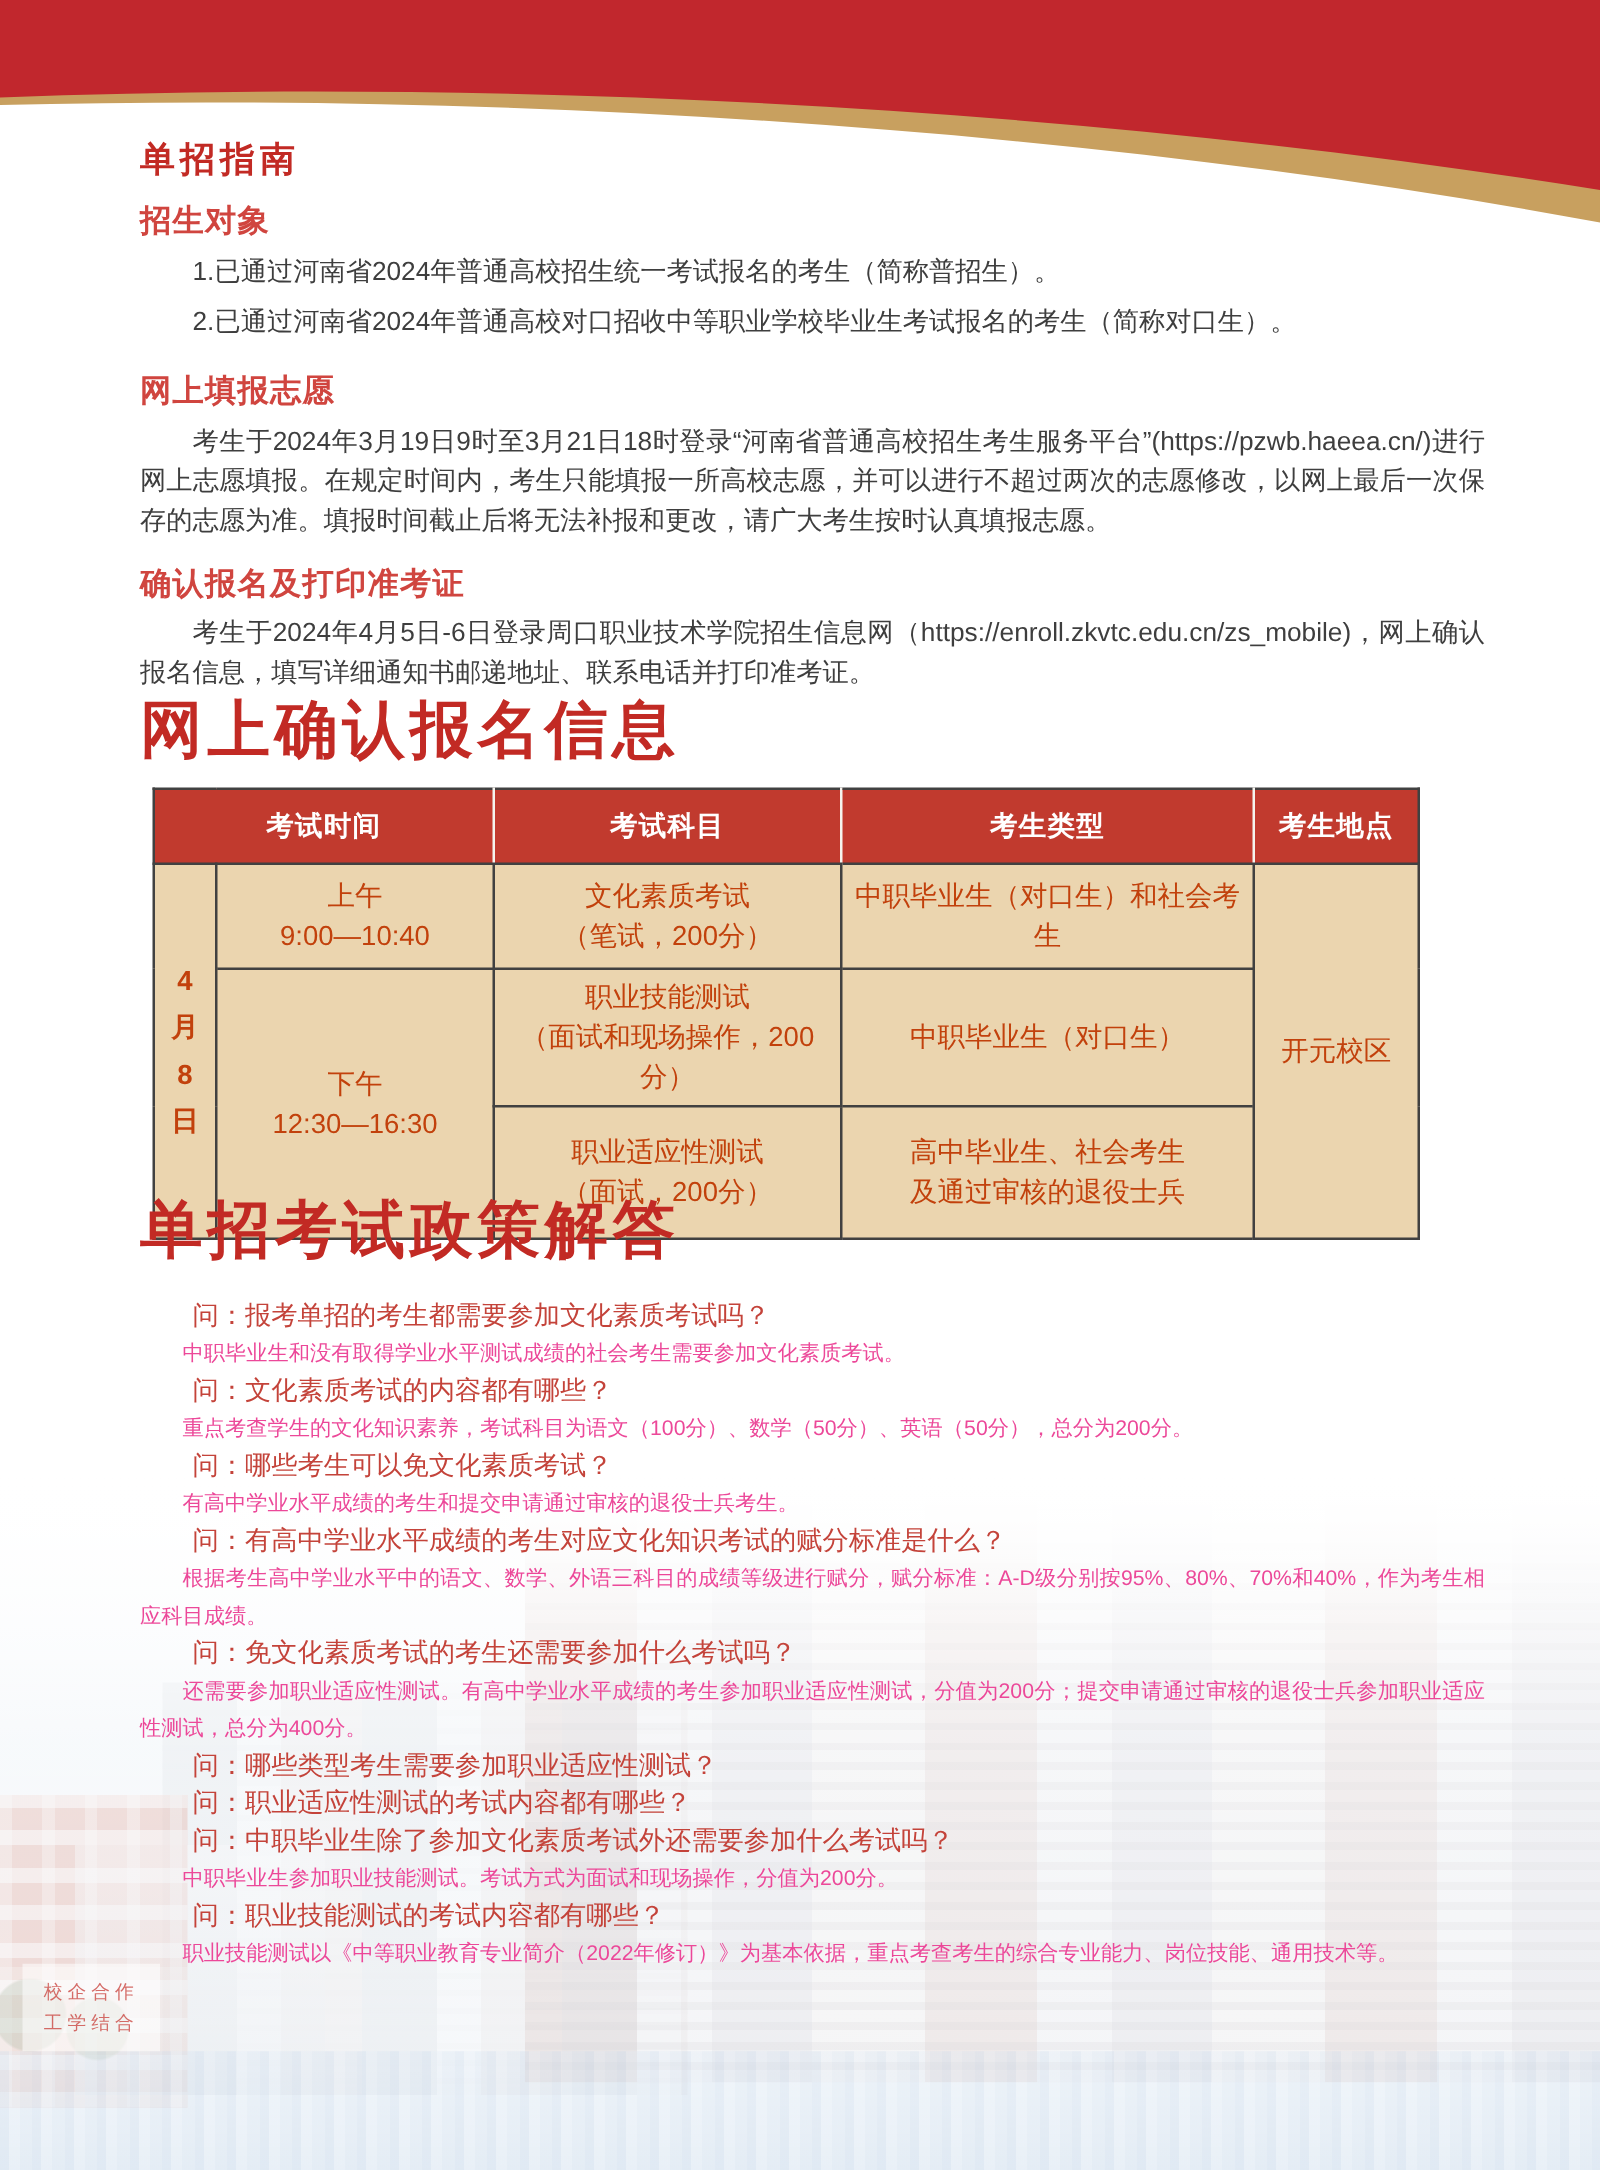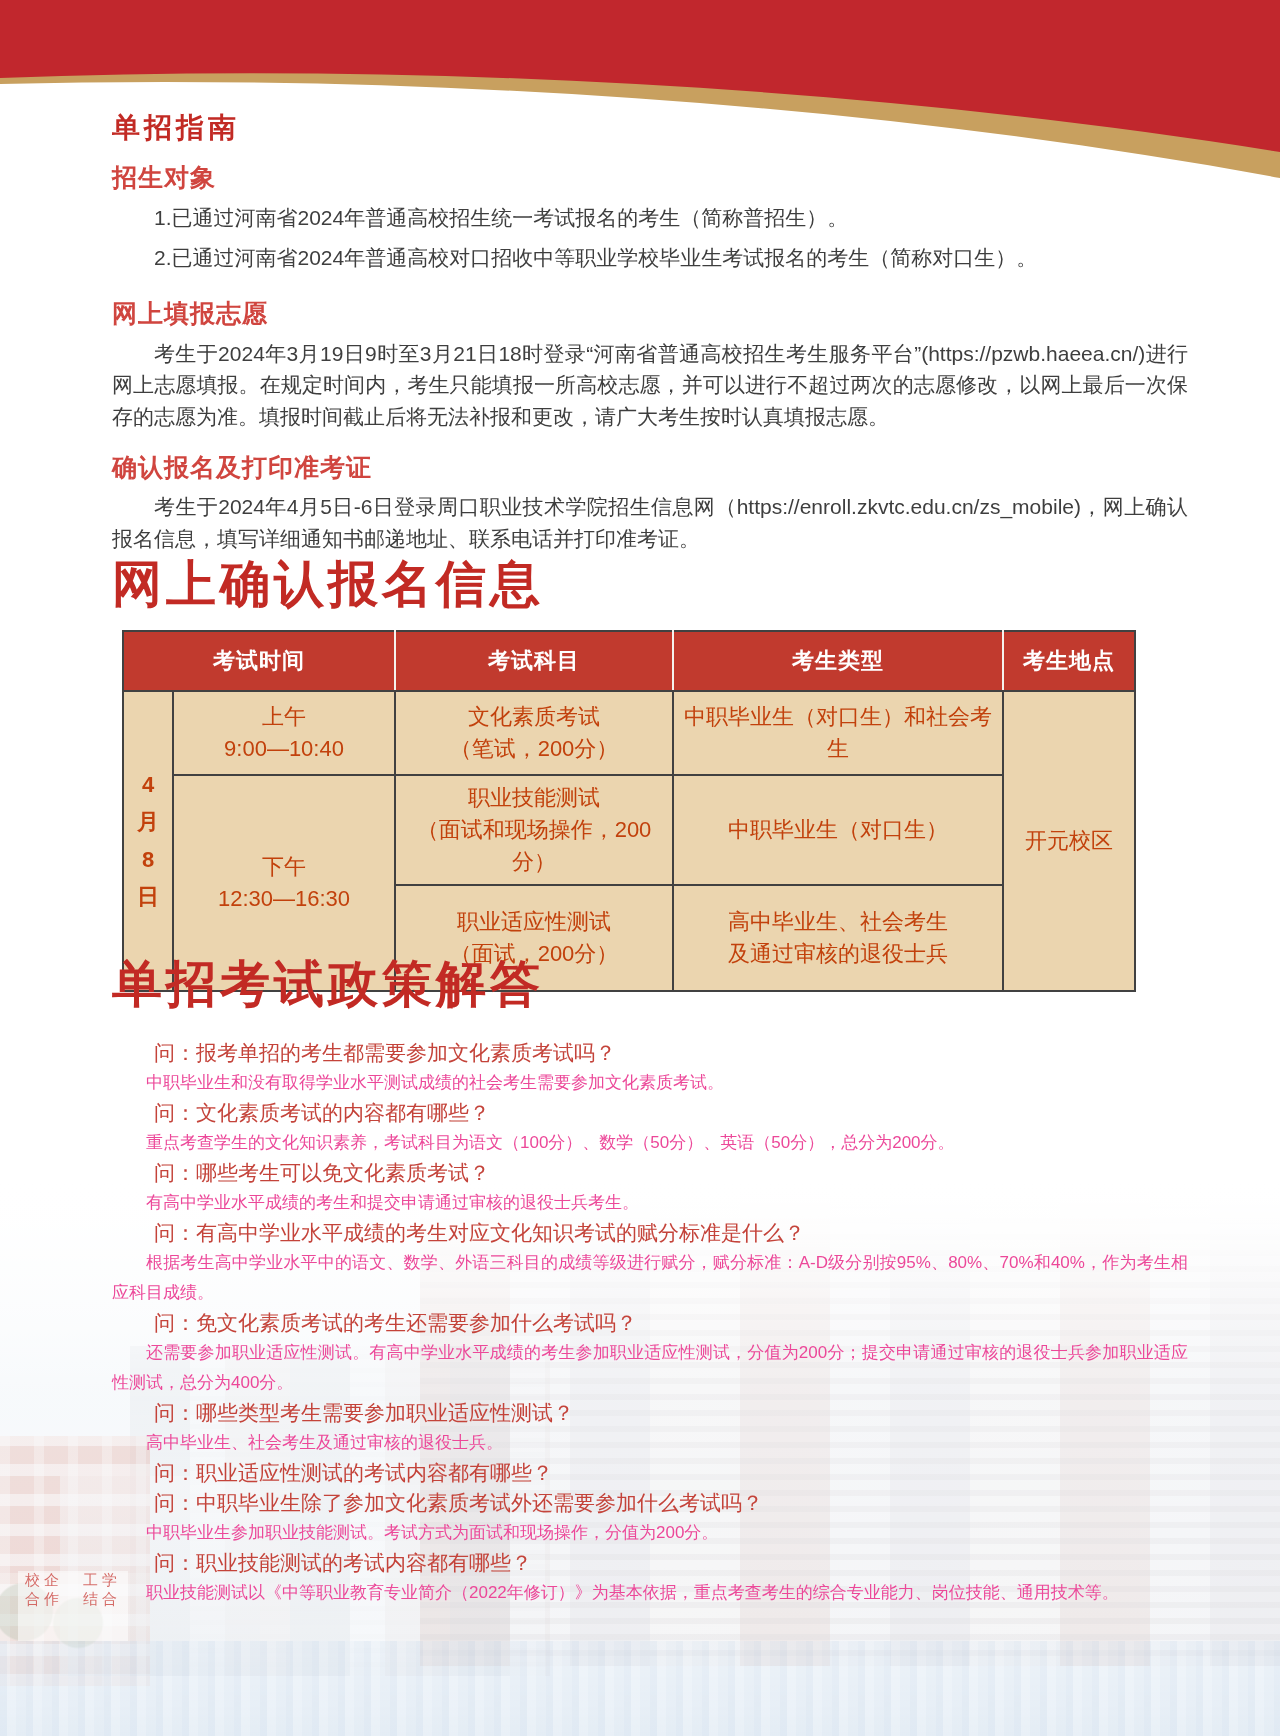--- a/index.html
+++ b/index.html
@@ -36,21 +36,21 @@
     background-blend-mode:normal;}
   .ph-campus::after{content:"";position:absolute;inset:0;
     background:repeating-linear-gradient(0deg,rgba(255,255,255,.55) 0 12px,transparent 12px 30px),
                repeating-linear-gradient(90deg,rgba(255,255,255,.35) 0 10px,transparent 10px 34px);}
   .ph-trees{position:absolute;left:0;top:370px;width:120px;height:110px;opacity:.35;
     background:radial-gradient(circle at 20% 60%,rgba(90,120,80,.9) 0 28px,transparent 30px),
                radial-gradient(circle at 65% 70%,rgba(110,140,95,.8) 0 24px,transparent 26px);}
   .ph-building-white{position:absolute;left:60px;top:300px;width:200px;height:200px;opacity:.5;
     background:linear-gradient(180deg,rgba(238,240,244,.95),rgba(215,222,230,.9));}
   .ph-banner{position:absolute;left:18px;top:395px;width:110px;height:70px;z-index:2;
-    display:flex;justify-content:center;gap:6px;
+    display:flex;flex-direction:column;justify-content:center;gap:6px;
     background:rgba(255,255,255,.55);}
   .ph-banner span{font-size:15px;letter-spacing:4px;color:rgba(200,60,55,.75);text-align:center;}
   .ph-water{position:absolute;left:0;bottom:0;width:1280px;height:95px;opacity:.5;
     background:
       repeating-linear-gradient(90deg,rgba(120,160,205,.35) 0 7px,rgba(215,230,245,.3) 7px 16px,rgba(160,190,220,.3) 16px 26px),
       linear-gradient(180deg,rgba(170,200,230,.4),rgba(130,170,210,.55));}
   .ph-fade{position:absolute;inset:0;
     background:linear-gradient(180deg,#ffffff 0%,rgba(255,255,255,.82) 14%,rgba(255,255,255,.62) 38%,rgba(255,255,255,.55) 70%,rgba(255,255,255,.45) 100%);}
 
   
@@ -210,21 +210,20 @@
     <p class="qa-q">问：哪些考生可以免文化素质考试？</p>
     <p class="qa-a">有高中学业水平成绩的考生和提交申请通过审核的退役士兵考生。</p>
 
     <p class="qa-q">问：有高中学业水平成绩的考生对应文化知识考试的赋分标准是什么？</p>
     <p class="qa-a">根据考生高中学业水平中的语文、数学、外语三科目的成绩等级进行赋分，赋分标准：A-D级分别按95%、80%、70%和40%，作为考生相应科目成绩。</p>
 
     <p class="qa-q">问：免文化素质考试的考生还需要参加什么考试吗？</p>
     <p class="qa-a">还需要参加职业适应性测试。有高中学业水平成绩的考生参加职业适应性测试，分值为200分；提交申请通过审核的退役士兵参加职业适应性测试，总分为400分。</p>
 
     <p class="qa-q">问：哪些类型考生需要参加职业适应性测试？</p>
-    <p class="qa-a">高中毕业生、社会考生及通过审核的退役士兵。</p>
 
     <p class="qa-q">问：职业适应性测试的考试内容都有哪些？</p>
 
     <p class="qa-q">问：中职毕业生除了参加文化素质考试外还需要参加什么考试吗？</p>
     <p class="qa-a">中职毕业生参加职业技能测试。考试方式为面试和现场操作，分值为200分。</p>
 
     <p class="qa-q">问：职业技能测试的考试内容都有哪些？</p>
     <p class="qa-a">职业技能测试以《中等职业教育专业简介（2022年修订）》为基本依据，重点考查考生的综合专业能力、岗位技能、通用技术等。</p>
   </section>
 

